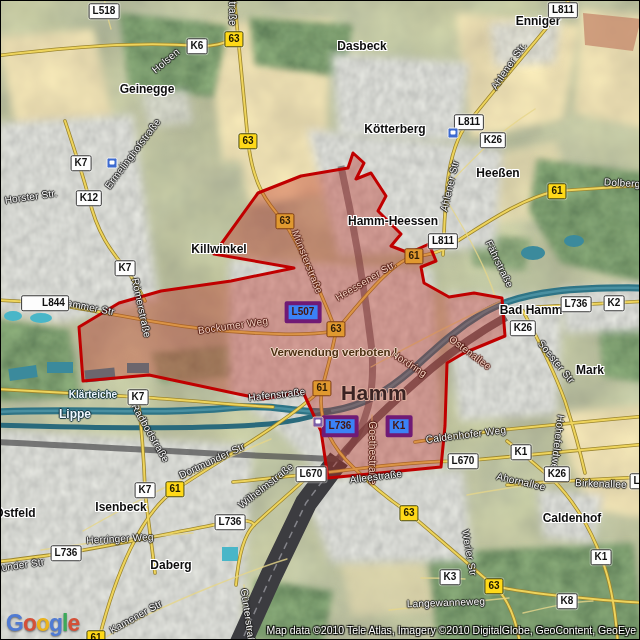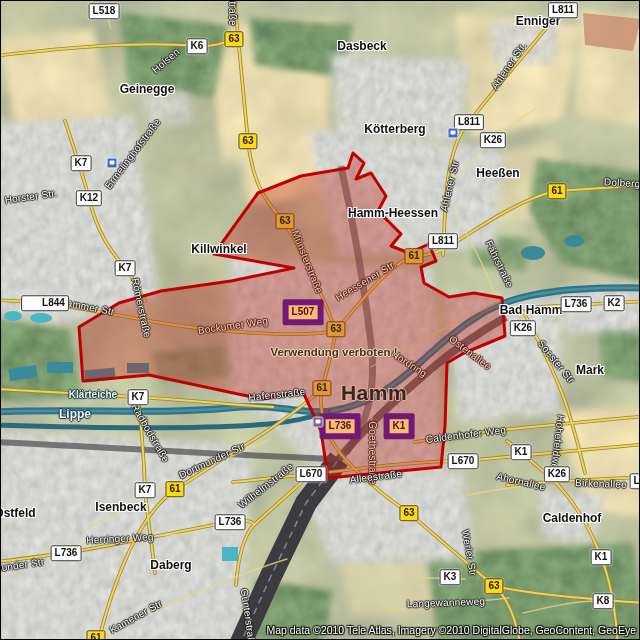--- a/index.html
+++ b/index.html
@@ -4,21 +4,21 @@
 <style>
   *{margin:0;padding:0;box-sizing:border-box}
   body{background:#1a1a1a;font-family:"Liberation Sans",sans-serif}
   #map{position:relative;width:640px;height:640px;overflow:hidden;background:#74805f;border:1px solid #000}
   #bg{position:absolute;left:0;top:0;z-index:1}
   #label-layer{position:absolute;left:0;top:0;width:640px;height:640px;z-index:5}
   .badge{position:absolute;transform:translate(-50%,-50%);font:bold 10px/1.15 "Liberation Sans",sans-serif;padding:1px 3px;border-radius:2px;white-space:nowrap;z-index:6}
   .badge.white{background:#fdfdfd;border:1px solid #383838;color:#101010;box-shadow:0 0 0 1px rgba(250,250,250,.35)}
   .badge.yellow{background:#ffd918;border:1px solid #494910;color:#1f1a00;box-shadow:0 0 0 1px rgba(250,250,250,.3)}
   .badge.tinted-yellow{background:#e0992f;border:1px solid #7c3c14;color:#2f1d07}
-  .badge.tinted-white{background:#fdba74;border:6px solid #701a75;color:#46160e}
+  .badge.tinted-white{background:#3b82f6;border:4px solid #701a75;color:#46160e}
   .place{position:absolute;transform:translate(-50%,-50%);font:bold 12px/1 "Liberation Sans",sans-serif;color:#0e0e0e;white-space:nowrap;z-index:5;
     text-shadow:1px 0 #fff,-1px 0 #fff,0 1px #fff,0 -1px #fff,1px 1px #fff,-1px -1px #fff,1px -1px #fff,-1px 1px #fff}
   .place.city{font-size:21px;letter-spacing:.5px;color:#3a2323;
     text-shadow:1px 0 #dcab9c,-1px 0 #dcab9c,0 1px #dcab9c,0 -1px #dcab9c,1px 1px #dcab9c,-1px -1px #dcab9c}
   .street{position:absolute;font:10px/1 "Liberation Sans",sans-serif;color:#f8f8f8;white-space:nowrap;z-index:5;letter-spacing:.2px;
     text-shadow:1px 0 1px #1c1c1c,-1px 0 1px #1c1c1c,0 1px 1px #1c1c1c,0 -1px 1px #1c1c1c}
   .street.tinted{color:#f3d2c2;text-shadow:1px 0 1px #4d140c,-1px 0 1px #4d140c,0 1px 1px #4d140c,0 -1px 1px #4d140c}
   .water-label{position:absolute;transform:translate(-50%,-50%);font:bold 13px/1 "Liberation Sans",sans-serif;color:#f0f8ff;white-space:nowrap;z-index:5;
     text-shadow:1px 0 1px #11333f,-1px 0 1px #11333f,0 1px 1px #11333f,0 -1px 1px #11333f}
   .transit{position:absolute;width:11px;height:11px;transform:translate(-50%,-50%);background:#3d6ad0;border:1px solid #f4f4f4;border-radius:2px;z-index:6}
@@ -213,28 +213,28 @@
       <div class="badge white" style="left: 310px; top: 473px;">L670</div>
       <div class="badge white" style="left: 644px; top: 480px;">L736</div>
       <div class="badge yellow" style="left: 174px; top: 488px;">61</div>
       <div class="badge white" style="left: 144px; top: 489px;">K7</div>
       <div class="badge yellow" style="left: 408px; top: 512px;">63</div>
       <div class="badge white" style="left: 229px; top: 521px;">L736</div>
       <div class="badge white" style="left: 65px; top: 552px;">L736</div>
       <div class="badge white" style="left: 600px; top: 556px;">K1</div>
       <div class="badge white" style="left: 449px; top: 576px;">K3</div>
       <div class="badge yellow" style="left: 493px; top: 585px;">63</div>
-      <div class="badge white" style="left: 566px; top: 600px; margin-left: 36px;">K8</div>
+      <div class="badge white" style="left: 566px; top: 600px;">K8</div>
       <div class="badge yellow" style="left: 95px; top: 637px;">61</div>
       <div class="place" style="left: 537px; top: 20px;">Enniger</div>
       <div class="place" style="left: 361px; top: 45px;">Dasbeck</div>
       <div class="place" style="left: 146px; top: 88px;">Geinegge</div>
       <div class="place" style="left: 394px; top: 128px;">Kötterberg</div>
       <div class="place" style="left: 497px; top: 172px;">Heeßen</div>
-      <div class="place" style="left: 368px; top: 212px; padding-left: 48px;">Hamm-Heessen</div>
+      <div class="place" style="left: 368px; top: 220px; padding-left: 48px;">Hamm-Heessen</div>
       <div class="place" style="left: 218px; top: 248px;">Killwinkel</div>
       <div class="place" style="left: 530px; top: 309px;">Bad Hamm</div>
       <div class="place" style="left: 589px; top: 369px;">Mark</div>
       <div class="place" style="left: 120px; top: 506px;">Isenbeck</div>
       <div class="place" style="left: 14px; top: 512px;">Ostfeld</div>
       <div class="place" style="left: 170px; top: 564px;">Daberg</div>
       <div class="place" style="left: 571px; top: 517px;">Caldenhof</div>
       <div class="place city" style="left: 373px; top: 391px;">Hamm</div>
       <div class="street" style="left: 231px; top: 10px; transform: translate(-50%, -50%) rotate(90deg);">straße</div>
       <div class="street" style="left: 165px; top: 60px; transform: translate(-50%, -50%) rotate(-40deg);">Holsen</div>
@@ -276,14 +276,15 @@
       <div class="transit" style="left: 111px; top: 162px;">
         <div class="tg"></div>
       </div>
       <div class="transit tinted" style="left: 317px; top: 421px;">
         <div class="tg"></div>
       </div>
     </div>
 
   <div id="wm2">Verwendung verboten !</div>
 
+  <div id="google-logo"><span style="color: rgb(74, 119, 212);">G</span><span style="color: rgb(214, 73, 47);">o</span><span style="color: rgb(238, 178, 17);">o</span><span style="color: rgb(74, 119, 212);">g</span><span style="color: rgb(53, 168, 84);">l</span><span style="color: rgb(214, 73, 47);">e</span></div>
   <div id="attribution">Map data ©2010 Tele Atlas, Imagery ©2010 DigitalGlobe, GeoContent, GeoEye</div>
 </div>
 
 </body></html>

